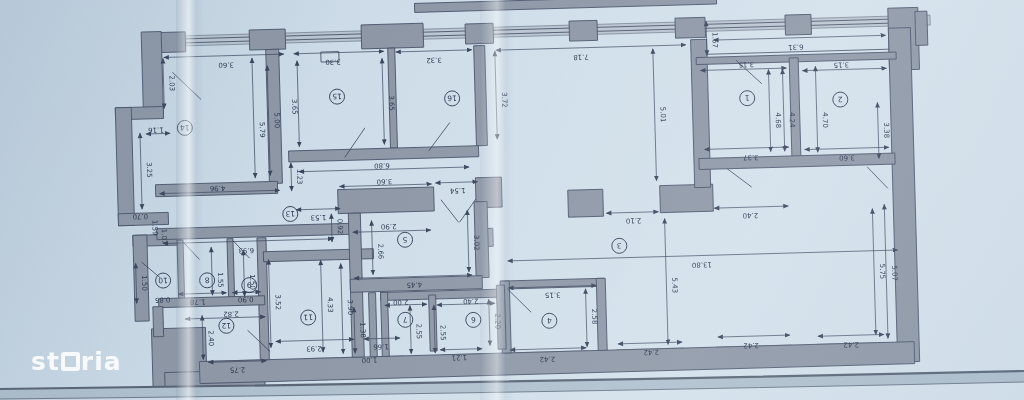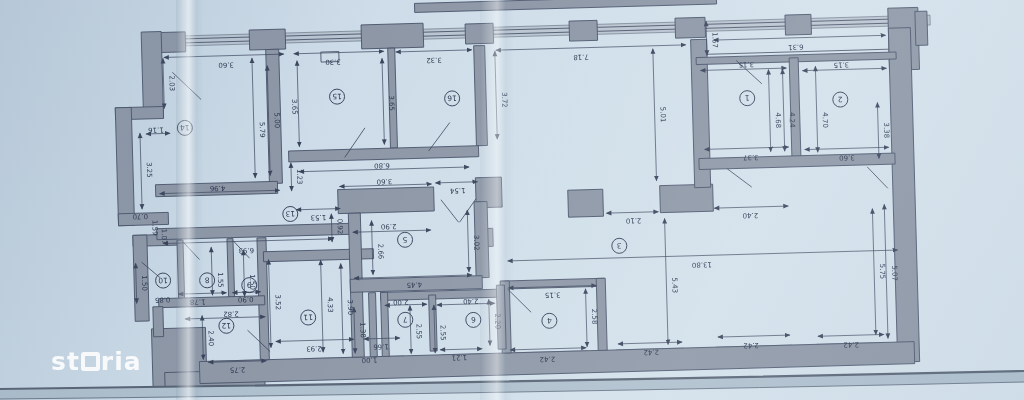--- a/index.html
+++ b/index.html
@@ -15,21 +15,21 @@
   .outline{fill:#cfdde9;stroke:#3a445c;stroke-width:0.8;}
   .circ{fill:none;stroke:#2c3850;stroke-width:0.9;}
   .edgeband{fill:#aebfcd;}
   .edgeline{stroke:#576374;stroke-width:2.2;fill:none;}
   .edgeline2{stroke:#6d7a8b;stroke-width:1;fill:none;}
   .crease1,.crease2,.shade{position:absolute;top:0;height:100%;pointer-events:none;}
   .crease1{left:176px;width:28px;background:linear-gradient(90deg,rgba(90,110,135,0.12),rgba(255,255,255,0.50) 45%,rgba(140,160,180,0.16) 72%,rgba(255,255,255,0));}
   .crease2{left:480px;width:34px;background:linear-gradient(90deg,rgba(100,120,145,0.08),rgba(255,255,255,0.40) 50%,rgba(150,168,186,0.12) 75%,rgba(255,255,255,0));}
   .shade{left:0;width:100%;background:linear-gradient(115deg,rgba(115,135,160,0.16),rgba(255,255,255,0) 32%,rgba(255,255,255,0.10) 70%,rgba(165,185,202,0.14));}
   .watermark{position:absolute;left:31px;top:347px;font-size:25px;font-weight:700;
-             color:#ffffff;opacity:0.88;letter-spacing:1px;pointer-events:none;margin-left:20px;}
+             color:#ffffff;opacity:0.88;letter-spacing:1px;pointer-events:none;}
   .watermark .sq-o{display:inline-block;width:11px;height:11px;border:4px solid #fff;
              border-radius:3px;margin:0 1px;transform:translateY(1px);}
 </style>
 </head>
 <body>
 
 <div class="stage">
   <svg width="1024" height="400" viewBox="0 0 1024 400">
     <defs>
       <marker id="arw" markerWidth="7" markerHeight="7" refX="5" refY="3" orient="auto" markerUnits="userSpaceOnUse">

